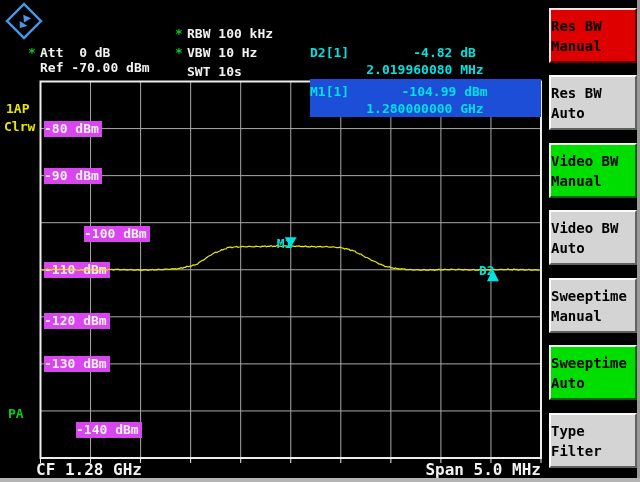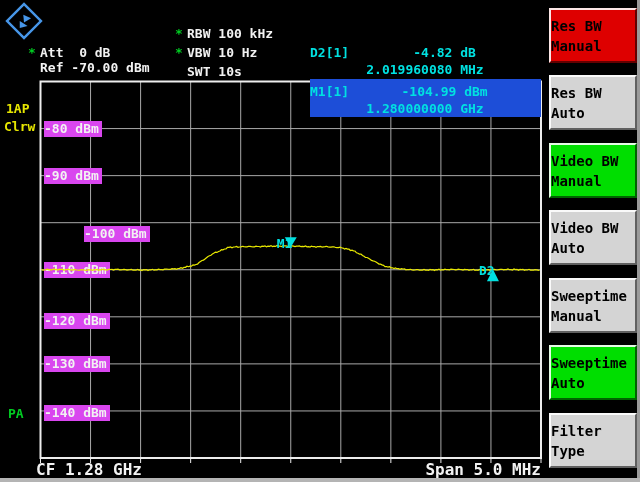--- a/index.html
+++ b/index.html
@@ -105,21 +105,21 @@
       <line x1="490.95" y1="459" x2="490.95" y2="463" stroke="#EDEDED" stroke-width="1"></line>
       <line x1="541" y1="459" x2="541" y2="463" stroke="#EDEDED" stroke-width="1"></line>
     </svg>
   <div id="ylabels">
       <div class="ylab" style="top: 120.562px;">-80 dBm</div>
       <div class="ylab" style="top: 167.625px;">-90 dBm</div>
       <div class="ylab" style="top: 226px; margin-left: 40px;">-100 dBm</div>
       <div class="ylab" style="top: 261.75px;">-110 dBm</div>
       <div class="ylab" style="top: 313px;">-120 dBm</div>
       <div class="ylab" style="top: 355.875px;">-130 dBm</div>
-      <div class="ylab" style="top: 405px;">-140 dBm</div>
+      <div class="ylab" style="top: 422px; margin-left: 32px;">-140 dBm</div>
     </div>
   <svg id="tracesvg" width="640" height="482">
       <polyline points="41.5,269.7 43.0,270.1 44.5,269.9 46.0,269.6 47.5,269.2 49.0,269.8 50.5,269.7 52.0,269.9 53.5,269.0 55.0,269.6 56.5,269.4 58.0,270.1 59.5,269.2 61.0,269.5 62.5,269.2 64.0,270.2 65.5,269.5 67.0,269.7 68.5,269.1 70.0,270.0 71.5,269.8 73.0,270.1 74.5,269.4 76.0,269.8 77.5,270.0 79.0,270.3 80.5,269.8 82.0,269.6 83.5,269.9 85.0,270.2 86.5,270.3 88.0,269.6 89.5,269.8 91.0,269.8 92.5,270.4 94.0,269.7 95.5,269.8 97.0,269.4 98.5,270.3 100.0,269.7 101.5,269.9 103.0,269.1 104.5,269.9 106.0,269.6 107.5,270.1 109.0,269.1 110.5,269.5 112.0,269.4 113.5,270.1 115.0,269.4 116.5,269.4 118.0,269.2 119.5,269.9 121.0,269.8 122.5,269.6 124.0,269.3 125.5,269.6 127.0,270.1 128.5,269.8 130.0,269.7 131.5,269.4 133.0,270.2 134.5,270.0 136.0,270.2 137.5,269.4 139.0,270.1 140.5,269.9 142.0,270.5 143.5,269.6 145.0,269.9 146.5,269.6 148.0,270.5 149.5,269.8 151.0,269.9 152.5,269.3 154.0,270.2 155.5,269.9 157.0,269.9 158.5,269.2 160.0,269.6 161.5,269.7 163.0,269.8 164.5,269.2 166.0,269.0 167.5,269.2 169.0,269.3 170.5,269.3 172.0,268.6 173.5,268.8 175.0,268.7 176.5,269.3 178.0,268.5 179.5,268.4 181.0,267.7 182.5,268.3 184.0,267.4 185.5,267.3 187.0,266.2 188.5,266.7 190.0,266.1 191.5,266.2 193.0,264.9 194.5,265.1 196.0,264.5 197.5,264.1 199.0,262.5 200.5,261.5 202.0,260.5 203.5,260.1 205.0,259.0 206.5,257.7 208.0,256.5 209.5,255.8 211.0,255.3 212.5,253.9 214.0,253.1 215.5,252.2 217.0,252.4 218.5,251.5 220.0,251.0 221.5,249.6 223.0,249.8 224.5,249.0 226.0,249.0 227.5,247.4 229.0,247.4 230.5,247.0 232.0,247.8 233.5,247.0 235.0,247.0 236.5,246.5 238.0,247.3 239.5,247.0 241.0,246.9 242.5,246.3 244.0,246.6 245.5,246.8 247.0,246.8 248.5,246.4 250.0,246.3 251.5,246.7 253.0,246.8 254.5,246.8 256.0,246.1 257.5,246.5 259.0,246.5 260.5,247.0 262.0,246.2 263.5,246.4 265.0,246.0 266.5,246.9 268.0,246.2 269.5,246.3 271.0,245.6 272.5,246.5 274.0,246.2 275.5,246.4 277.0,245.5 278.5,246.1 280.0,246.0 281.5,246.5 283.0,245.8 284.5,245.8 286.0,245.8 287.5,246.4 289.0,246.2 290.5,245.8 292.0,245.8 293.5,246.1 295.0,246.6 296.5,246.1 298.0,246.1 299.5,245.9 301.0,246.7 302.5,246.4 304.0,246.6 305.5,245.9 307.0,246.8 308.5,246.6 310.0,247.1 311.5,246.1 313.0,246.7 314.5,246.5 316.0,247.3 317.5,246.5 319.0,246.7 320.5,246.3 322.0,247.1 323.5,246.8 325.0,246.7 326.5,246.3 328.0,246.9 329.5,247.1 331.0,247.2 332.5,246.9 334.0,246.8 335.5,247.5 337.0,247.6 338.5,247.6 340.0,247.1 341.5,247.8 343.0,248.1 344.5,249.0 346.0,248.4 347.5,249.1 349.0,249.2 350.5,250.5 352.0,250.1 353.5,250.8 355.0,251.0 356.5,252.8 358.0,253.2 359.5,254.2 361.0,254.1 362.5,255.5 364.0,256.3 365.5,257.4 367.0,257.5 368.5,258.3 370.0,259.2 371.5,260.4 373.0,260.9 374.5,261.2 376.0,262.0 377.5,263.0 379.0,264.1 380.5,264.2 382.0,264.9 383.5,265.4 385.0,266.7 386.5,266.5 388.0,267.0 389.5,266.6 391.0,267.8 392.5,267.8 394.0,268.6 395.5,267.9 397.0,268.7 398.5,268.6 400.0,269.4 401.5,268.7 403.0,269.0 404.5,268.9 406.0,269.8 407.5,269.5 409.0,269.6 410.5,269.3 412.0,269.9 413.5,270.1 415.0,270.0 416.5,269.7 418.0,269.6 419.5,270.2 421.0,270.1 422.5,270.1 424.0,269.5 425.5,270.1 427.0,270.0 428.5,270.4 430.0,269.5 431.5,269.9 433.0,269.6 434.5,270.5 436.0,269.6 437.5,269.8 439.0,269.2 440.5,270.2 442.0,269.7 443.5,269.8 445.0,269.1 446.5,269.7 448.0,269.7 449.5,269.9 451.0,269.2 452.5,269.3 454.0,269.5 455.5,269.9 457.0,269.6 458.5,269.2 460.0,269.5 461.5,269.7 463.0,270.1 464.5,269.4 466.0,269.6 467.5,269.5 469.0,270.3 470.5,269.8 472.0,269.9 473.5,269.3 475.0,270.3 476.5,270.0 478.0,270.3 479.5,269.4 481.0,270.1 482.5,269.9 484.0,270.5 485.5,269.6 487.0,269.8 488.5,269.7 490.0,270.3 491.5,269.9 493.0,269.7 494.5,269.4 496.0,269.9 497.5,270.0 499.0,269.7 500.5,269.4 502.0,269.3 503.5,269.9 505.0,269.7 506.5,269.6 508.0,269.0 509.5,269.7 511.0,269.6 512.5,270.0 514.0,269.0 515.5,269.6 517.0,269.4 518.5,270.2 520.0,269.4 521.5,269.7 523.0,269.3 524.5,270.3 526.0,269.8 527.5,270.0 529.0,269.3 530.5,270.1 532.0,270.1 533.5,270.2 535.0,269.6 536.5,269.8 538.0,270.1 539.5,270.3" fill="none" stroke="#E8E800" stroke-width="1.2"></polyline>
       <polygon points="290.75,247.21875 284.75,237.21875 296.75,237.21875" fill="#00E1E1"></polygon>
       <polygon points="492.952,269.30875 486.952,281.30875 498.952,281.30875" fill="#00E1E1"></polygon>
     </svg>
   <div id="mklabels">
       <div class="mklab" style="left: 276.75px; top: 221.219px;">M1</div>
       <div class="mklab" style="left: 478.952px; top: 248.309px;">D2</div>
     </div>
@@ -127,18 +127,18 @@
   <span class="footer" style="left:36px;">CF 1.28 GHz</span>
   <span class="footer" style="right:99px;">Span 5.0 MHz</span>
 
   <div id="softkeys">
       <div class="softkey sk-active-red" style="top: 8px;"><div>Res BW</div><div>Manual</div></div>
       <div class="softkey sk-normal" style="top: 75px;"><div>Res BW</div><div>Auto</div></div>
       <div class="softkey sk-active-green" style="top: 143px;"><div>Video BW</div><div>Manual</div></div>
       <div class="softkey sk-normal" style="top: 210px;"><div>Video BW</div><div>Auto</div></div>
       <div class="softkey sk-normal" style="top: 278px;"><div>Sweeptime</div><div>Manual</div></div>
       <div class="softkey sk-active-green" style="top: 345px;"><div>Sweeptime</div><div>Auto</div></div>
-      <div class="softkey sk-normal" style="top: 413px;"><div>Filter</div><div>Type</div></div>
+      <div class="softkey sk-normal" style="top: 413px;"><div>Type</div><div>Filter</div></div>
     </div>
 
   <div class="edge-right"></div>
   <div class="edge-bottom"></div>
 </div>
 
 </body></html>

